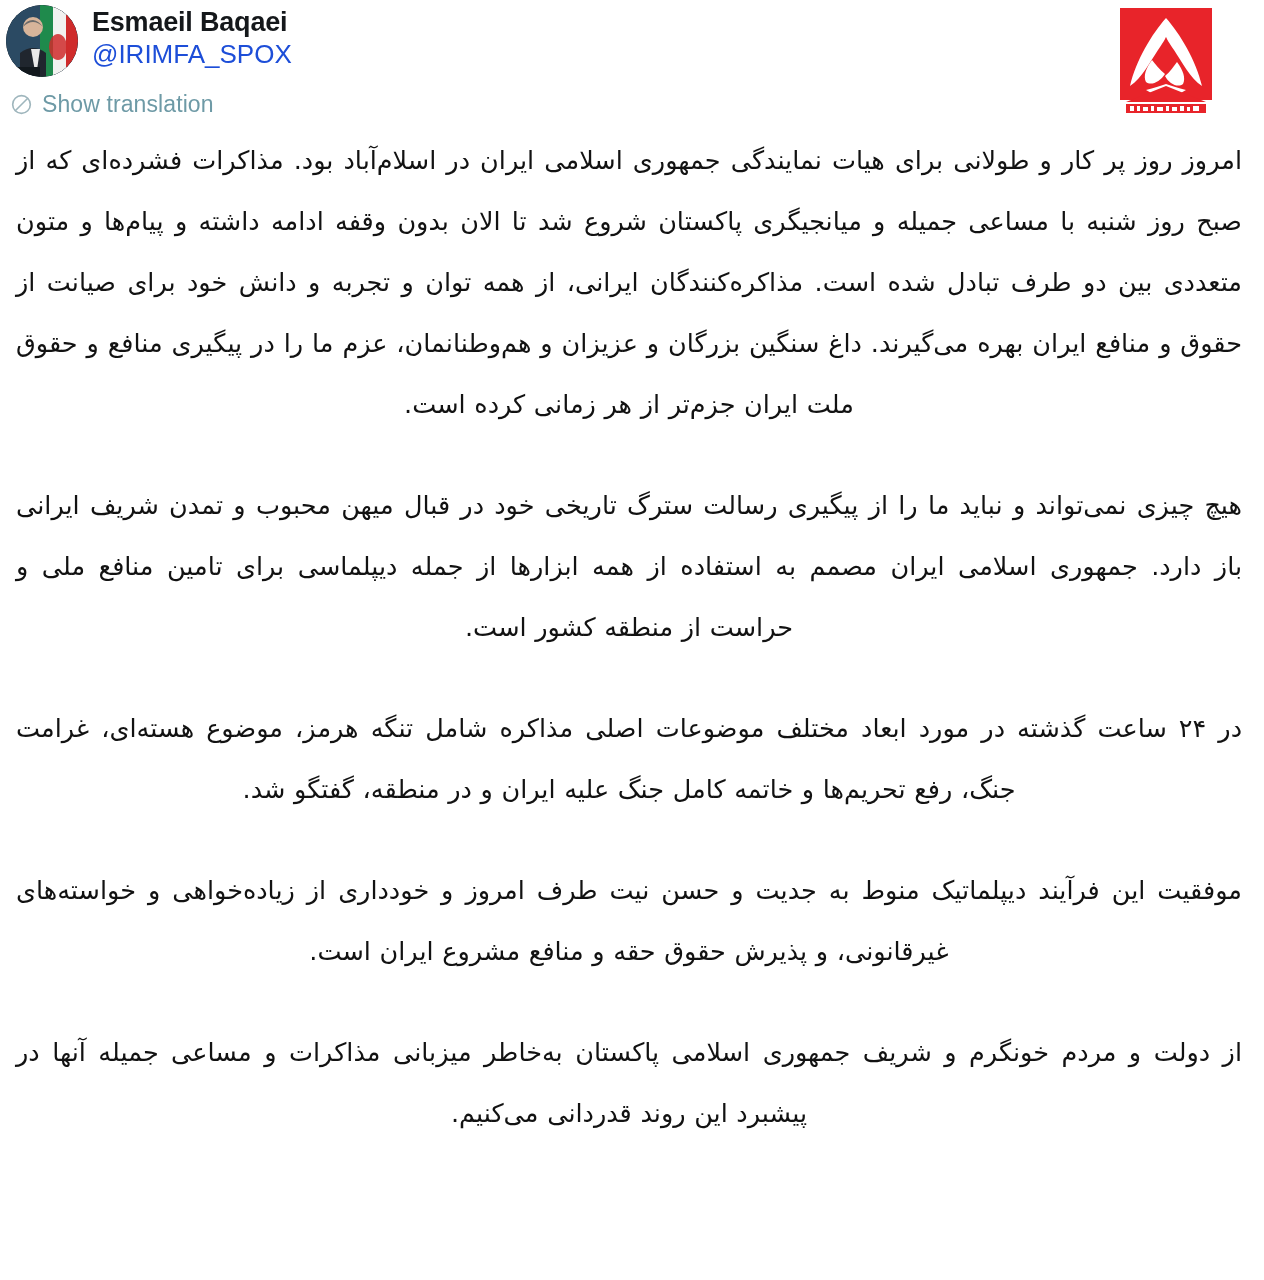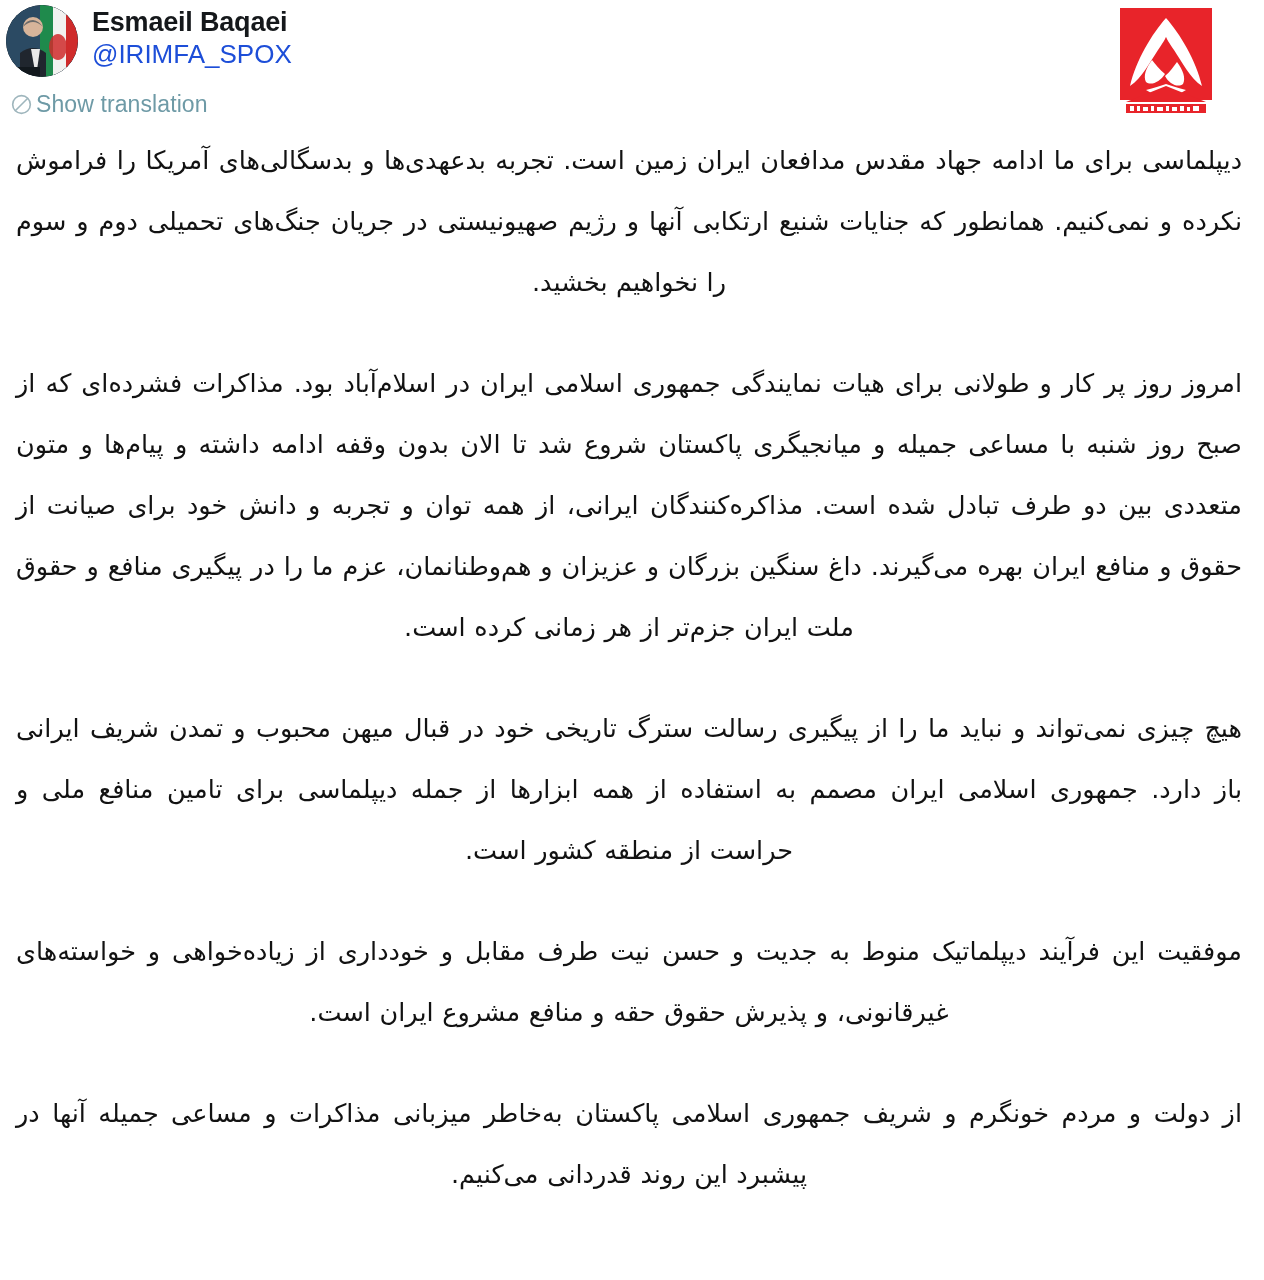--- a/index.html
+++ b/index.html
@@ -63,21 +63,21 @@
     margin-top: 3px;
     white-space: nowrap;
   }
 
   .translate-row {
     position: absolute;
     left: 10px;
     top: 91px;
     display: flex;
     align-items: center;
-    gap: 3px;
+    gap: 9px;
     cursor: pointer;
   }
   .translate-icon {
     width: 23px;
     height: 23px;
     flex: 0 0 auto;
     display: block;
   }
   .translate-label {
     font-size: 23px;
@@ -184,18 +184,18 @@
         <rect x="64" y="100" width="4" height="5"></rect>
         <rect x="71" y="101" width="3" height="4"></rect>
         <rect x="77" y="100" width="6" height="5"></rect>
       </g>
     </svg>
   </div>
 
 </div>
 
 <div class="post-body">
-  <p class="para">دیپلماسی برای ما ادامه جهاد مقدس مدافعان ایران زمین است. تجربه بدعهدی‌ها و بدسگالی‌های آمریکا را فراموش نکرده و نمی‌کنیم. همانطور که جنایات شنیع ارتکابی آنها و رژیم صهیونیستی در جریان جنگ‌های تحمیلی دوم و سوم را نخواهیم بخشید.</p>
   <p class="para">امروز روز پر کار و طولانی برای هیات نمایندگی جمهوری اسلامی ایران در اسلام‌آباد بود. مذاکرات فشرده‌ای که از صبح روز شنبه با مساعی جمیله و میانجیگری پاکستان شروع شد تا الان بدون وقفه ادامه داشته و پیام‌ها و متون متعددی بین دو طرف تبادل شده است. مذاکره‌کنندگان ایرانی، از همه توان و تجربه و دانش خود برای صیانت از حقوق و منافع ایران بهره می‌گیرند. داغ سنگین بزرگان و عزیزان و هم‌وطنانمان، عزم ما را در پیگیری منافع و حقوق ملت ایران جزم‌تر از هر زمانی کرده است.</p>
   <p class="para">هیچ چیزی نمی‌تواند و نباید ما را از پیگیری رسالت سترگ تاریخی خود در قبال میهن محبوب و تمدن شریف ایرانی باز دارد. جمهوری اسلامی ایران مصمم به استفاده از همه ابزارها از جمله دیپلماسی برای تامین منافع ملی و حراست از منطقه کشور است.</p>
-  <p class="para">موفقیت این فرآیند دیپلماتیک منوط به جدیت و حسن نیت طرف مقابل و خودداری از زیاده‌خواهی و خواسته‌های غیرقانونی، و پذیرش حقوق حقه و منافع مشروع ایران است.</p>
+  <p class="para">در ۲۴ ساعت گذشته در مورد ابعاد مختلف موضوعات اصلی مذاکره شامل تنگه هرمز، موضوع هسته‌ای، غرامت جنگ، رفع تحریم‌ها و خاتمه کامل جنگ علیه ایران و در منطقه، گفتگو شد.</p>
+  <p class="para">موفقیت این فرآیند دیپلماتیک منوط به جدیت و حسن نیت طرف امروز و خودداری از زیاده‌خواهی و خواسته‌های غیرقانونی، و پذیرش حقوق حقه و منافع مشروع ایران است.</p>
   <p class="para">از دولت و مردم خونگرم و شریف جمهوری اسلامی پاکستان به‌خاطر میزبانی مذاکرات و مساعی جمیله آنها در پیشبرد این روند قدردانی می‌کنیم.</p>
 </div>
 
 </body></html>

